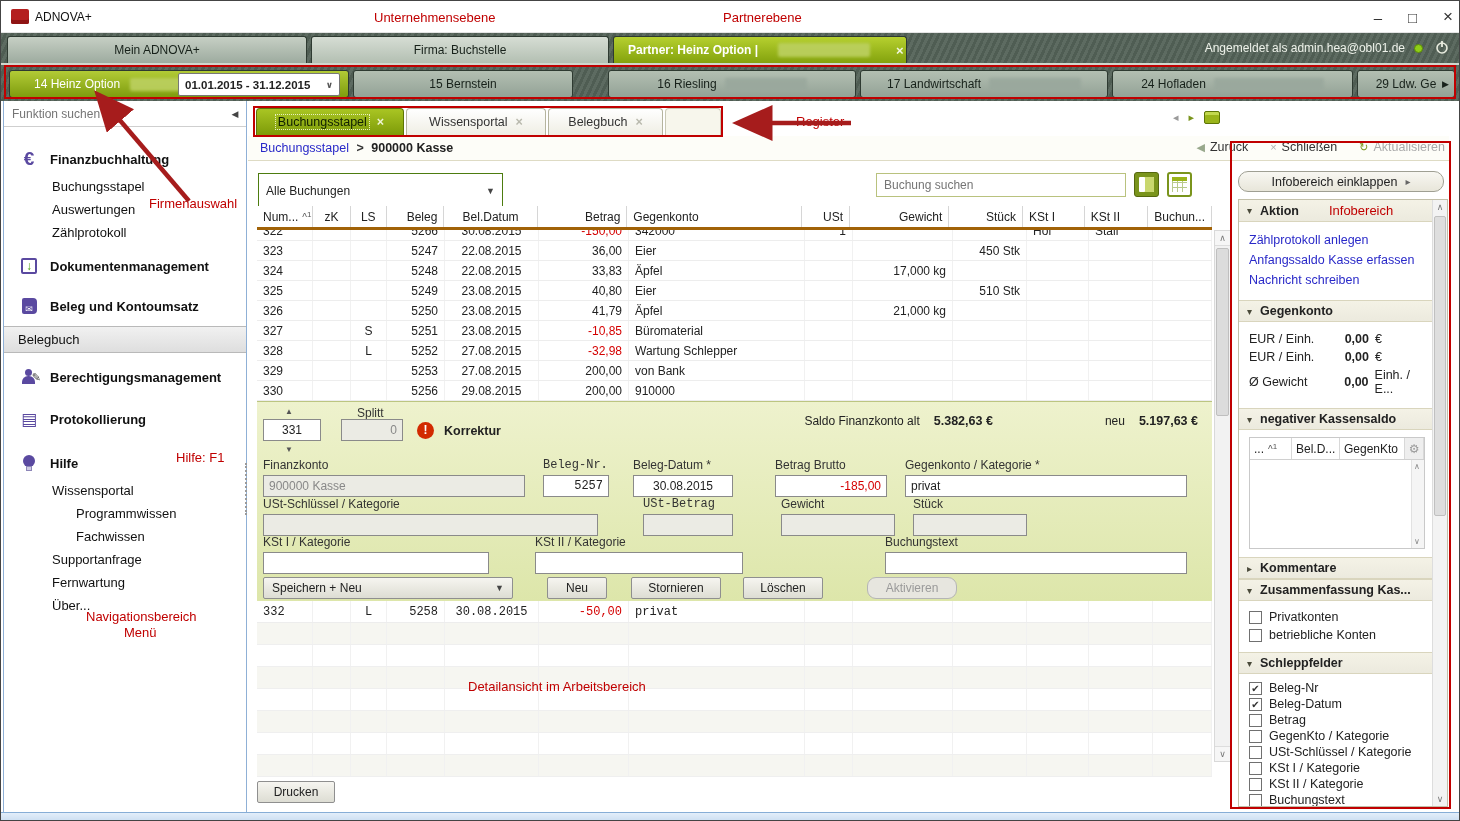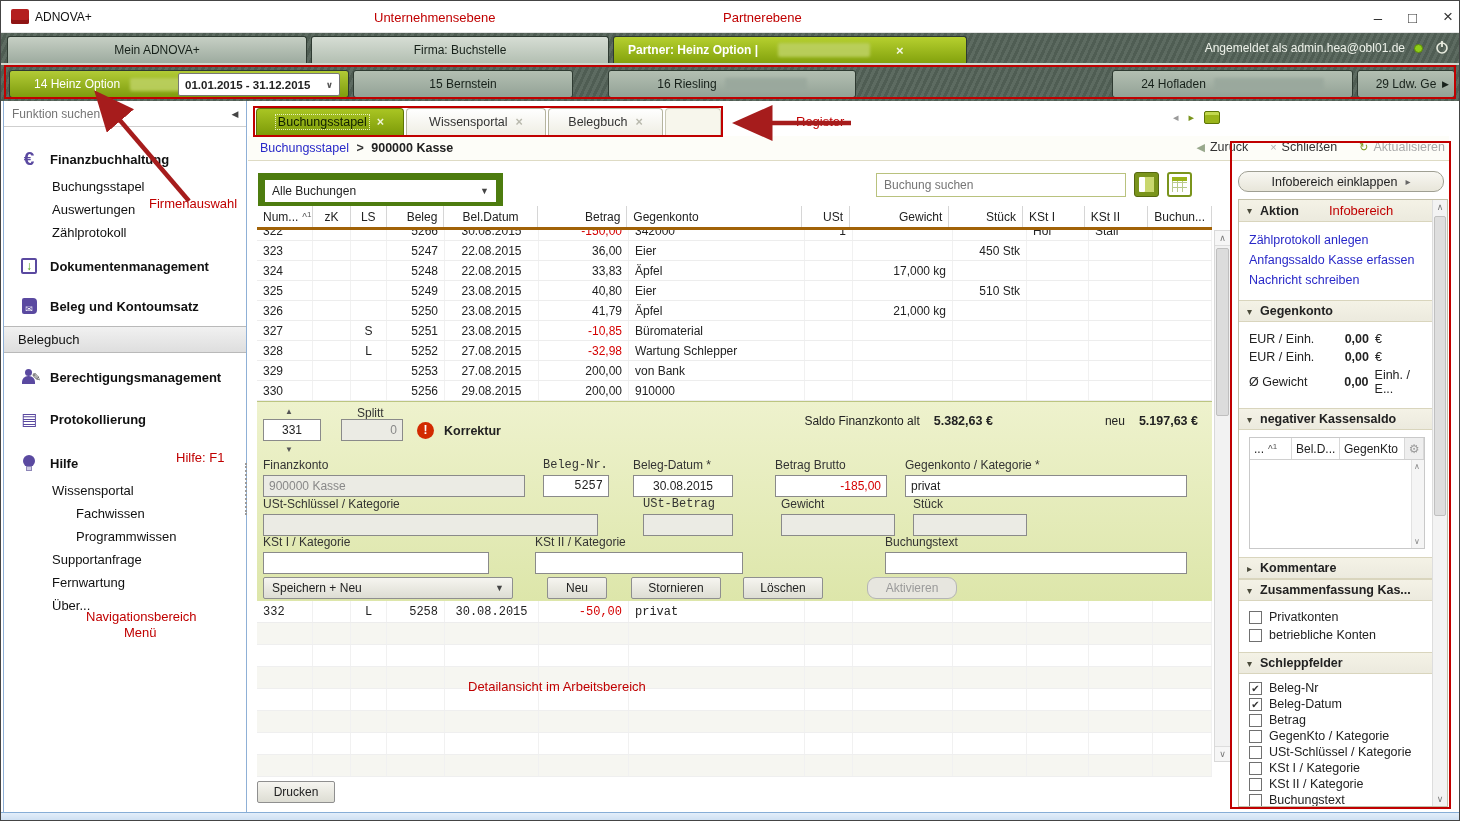--- a/index.html
+++ b/index.html
@@ -67,21 +67,21 @@
   .crumb .sep{font-weight:bold;color:#333;margin:0 4px;}
   .crumb .cur{font-weight:bold;color:#222;}
   .mainacts{position:absolute;right:14px;top:4px;display:flex;gap:22px;align-items:center;font-size:12.5px;color:#333;}
   .mainacts .ic{font-size:11px;color:#98a88c;margin-right:5px;}
   .mainacts .dis{color:#aaa;}
   .mainacts .ref{color:#7a941c;}
   .navtrio{position:absolute;right:10px;top:10px;display:flex;gap:10px;align-items:center;}
   .navtrio .a1{color:#9a9a9a;font-size:11px;}
   .navtrio .a2{color:#7a941c;font-size:11px;}
   .navtrio .layers{width:16px;height:13px;background:#9ab41a;border:1px solid #5d7505;border-radius:2px;box-shadow:inset 0 3px 0 #c2d84e;}
-  .fselect{position:absolute;height:36px;background:#fff;border:7px solid #4d7c0f;display:flex;align-items:center;justify-content:space-between;padding:0 7px;font-size:12px;color:#222;cursor:pointer;}
+  .fselect{position:absolute;height:36px;background:#fff;border:1px solid #4d7c0f;display:flex;align-items:center;justify-content:space-between;padding:0 7px;font-size:12px;color:#222;cursor:pointer;}
   .fselect .dd{font-size:9px;color:#444;}
   .searchbox{position:absolute;left:628px;top:72px;width:250px;height:24px;border:1px solid #b9c27e;padding:0 7px;font-size:12px;color:#333;font-family:inherit;outline:none;}
   .vicon1{position:absolute;left:886px;top:71px;width:25px;height:25px;background:#7a941c;border:1px solid #55680e;border-radius:3px;}
   .vicon1 .in{position:absolute;left:4px;top:4px;width:15px;height:15px;background:#fff;border-radius:1px;box-shadow:inset -9px 0 0 #c9d76e;}
   .vicon2{position:absolute;left:919px;top:71px;width:25px;height:25px;background:#fff;border:2px solid #7a941c;border-radius:3px;}
   .vicon2 .in{position:absolute;left:3px;top:3px;width:15px;height:15px;background:
      linear-gradient(#9ab41a 0 4px,transparent 4px),
      repeating-linear-gradient(90deg,#b9c98a 0 1px,transparent 1px 5px),
      repeating-linear-gradient(#b9c98a 0 1px,transparent 1px 5px);}
   
@@ -177,21 +177,21 @@
   </div>
 </div>
 
 <div class="levelbar">
   <div class="ltab" style="left:6px;width:300px;">
     <span>Mein ADNOVA+</span>
   </div>
   <div class="ltab" style="left:310px;width:298px;background:linear-gradient(#d6ddd4,#b3bfb2);">
     <span>Firma: Buchstelle</span>
   </div>
-  <div class="ltab partner" style="left:612px;width:354px;gap:12px;">
+  <div class="ltab partner" style="left:612px;width:294px;gap:12px;">
     <span>Partner: Heinz Option |</span>
     <span class="redact ongreen" style="width:92px;height:14px;margin-left:8px;"></span>
     <span class="x">×</span>
   </div>
   <span class="login">Angemeldet als admin.hea@obl01.de</span>
   <span class="dot"></span>
   <span class="power">
     <svg width="14" height="14" viewBox="0 0 14 14">
         <circle cx="7" cy="8" r="5" fill="none" stroke="#e8ecdf" stroke-width="1.6"></circle>
         <line x1="7" y1="1" x2="7" y2="7" stroke="#e8ecdf" stroke-width="1.8"></line>
@@ -207,20 +207,24 @@
       <span>01.01.2015 - 31.12.2015</span>
       <span class="dd" style="font-size:9px;color:#555;">∨</span>
     </div>
   </div>
   <div class="ptab" style="left:352px;width:220px;">
     <span>15 Bernstein</span>
   </div>
   <div class="ptab" style="left:607px;width:248px;">
     <span>16 Riesling</span>
     <span class="redact" style="width:82px;height:13px;margin-left:8px;"></span>
+  </div>
+  <div class="ptab" style="left:859px;width:248px;">
+    <span>17 Landwirtschaft</span>
+    <span class="redact" style="width:92px;height:13px;margin-left:8px;"></span>
   </div>
   <div class="ptab" style="left:1111px;width:241px;">
     <span>24 Hofladen</span>
     <span class="redact" style="width:110px;height:13px;margin-left:8px;"></span>
   </div>
   <div class="ptab" style="left:1356px;width:98px;">
     <span>29 Ldw. Ge</span>
     <span class="ovf" style="font-size:9px;">▶</span>
   </div>
 </div>
@@ -272,22 +276,22 @@
     <div class="nav-head" style="margin-top:12px;">
       <span class="icon16">
           <span class="ic-bulb">
             <span class="g"></span>
             <span class="s"></span>
           </span>
         </span>
       <span>Hilfe</span>
     </div>
     <div class="nav-item">Wissensportal</div>
+    <div class="nav-item sub">Programmwissen</div>
     <div class="nav-item sub">Fachwissen</div>
-    <div class="nav-item sub">Programmwissen</div>
     <div class="nav-item">Supportanfrage</div>
     <div class="nav-item">Fernwartung</div>
     <div class="nav-item">Über...</div>
   </div>
 </div>
 <div class="splitter"></div>
 
 <div class="main">
   <div class="regtab active" style="left:8px;width:148px;">
     <span class="lbl">Buchungsstapel</span>

